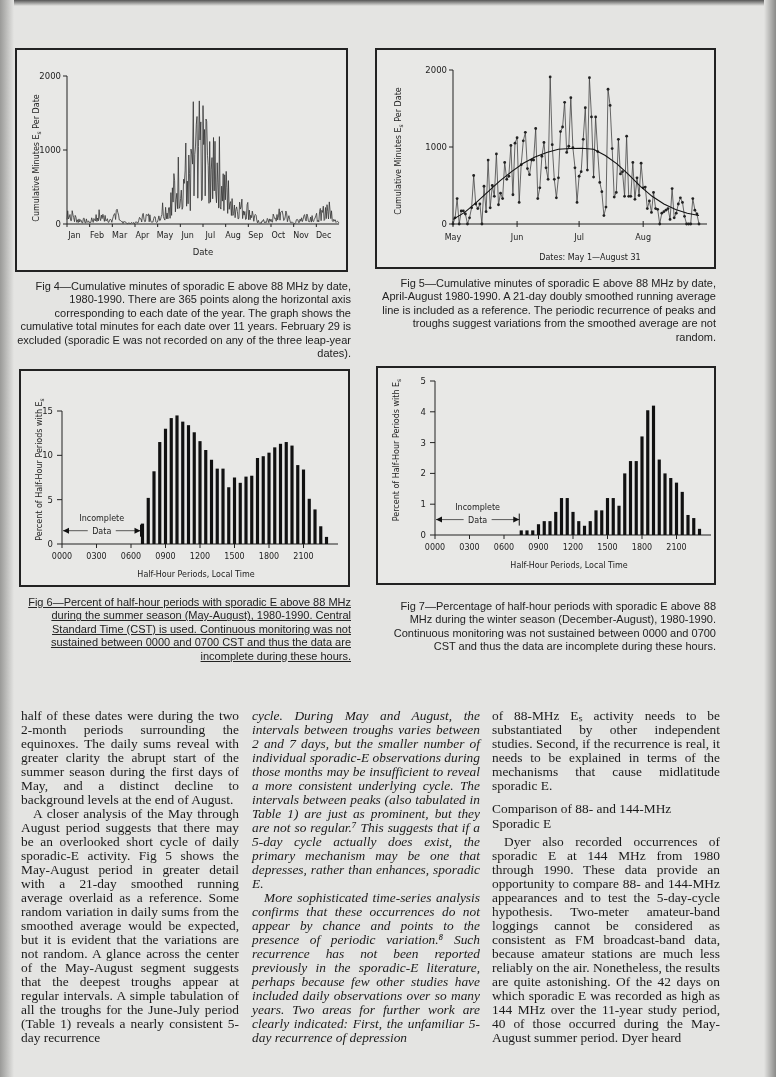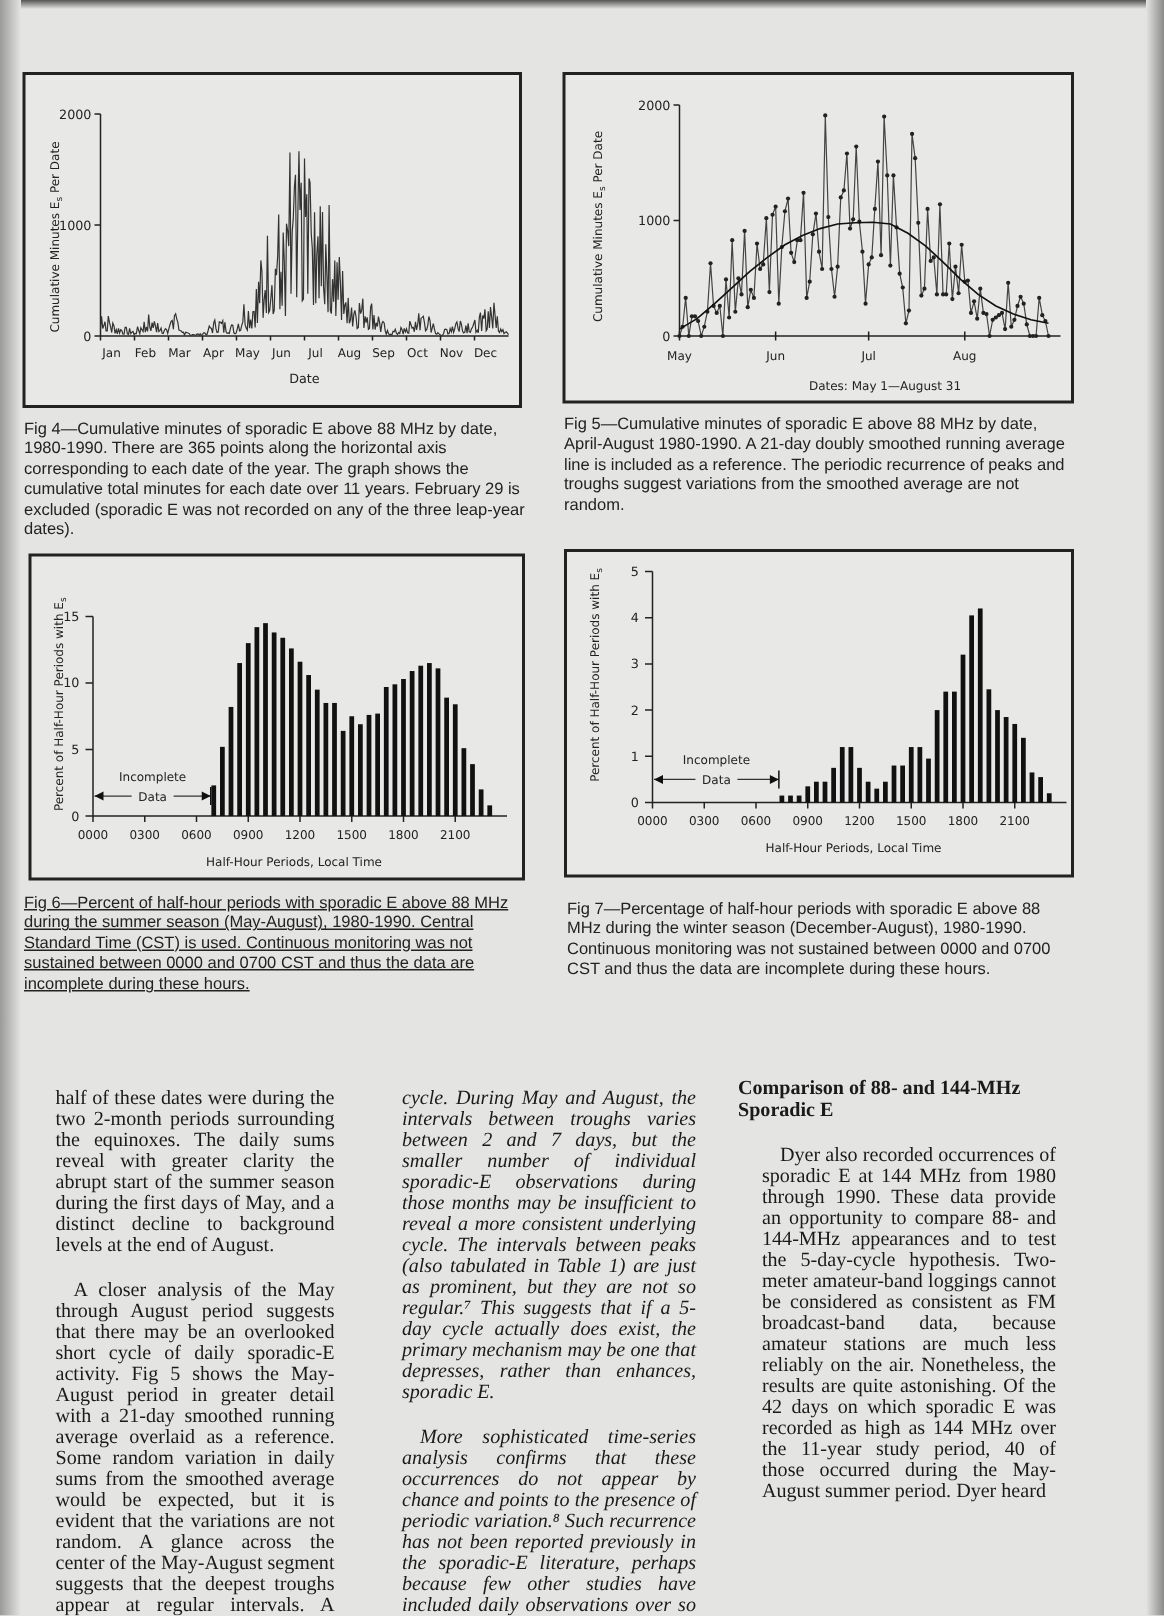--- a/index.html
+++ b/index.html
@@ -23,29 +23,29 @@
   }
   .fig-box {
     position: absolute; border: 2px solid #222; background: #e8e8e6;
     box-sizing: border-box;
   }
   .fig-box svg { position: absolute; left: 0; top: 0; }
   .caption {
     position: absolute; font-size: 11px; line-height: 13.4px; color: #222;
     font-family: "Liberation Sans", sans-serif;
   }
-  .caption p { margin: 0; }
+  .caption p { margin: 0; text-align: right; }
   .body-col {
     position: absolute; top: 709px; font-family: "Liberation Serif", serif;
     font-size: 13.4px; line-height: 14px; color: #1a1a1a; text-align: justify;
   }
-  .body-col p { margin: 16px; }
+  .body-col p { margin: 0; }
   .indent { text-indent: 12px; }
   .subhead {
-    font-family: "Liberation Serif", serif; font-weight: bold; font-size: 13.4px;
+    font-family: "Liberation Serif", serif; font-weight: normal; font-size: 13.4px;
     line-height: 15px; margin: 8px 0 4px 0; text-align: left;
   }
   .footer {
     position: absolute; top: 1079px; left: 610px; font-weight: bold;
     font-size: 19px; font-family: "Liberation Sans", sans-serif; color: #111;
   }
   .footer .page-num { margin-left: 22px; }
   svg text { font-family: "DejaVu Sans", sans-serif; fill: #222; }
 </style>
 </head>
@@ -405,20 +405,21 @@
 
 <div class="body-col" style="left:21px; width:218px;">
   <p>half of these dates were during the two 2-month periods surrounding the equinoxes. The daily sums reveal with greater clarity the abrupt start of the summer season during the first days of May, and a distinct decline to background levels at the end of August.</p>
   <p class="indent">A closer analysis of the May through August period suggests that there may be an overlooked short cycle of daily sporadic-E activity. Fig 5 shows the May-August period in greater detail with a 21-day smoothed running average overlaid as a reference. Some random variation in daily sums from the smoothed average would be expected, but it is evident that the variations are not random. A glance across the center of the May-August segment suggests that the deepest troughs appear at regular intervals. A simple tabulation of all the troughs for the June-July period (Table 1) reveals a nearly consistent 5-day recurrence</p>
 </div>
 <div class="body-col" style="left:252px; width:228px;font-style:italic;">
   <p>cycle. During May and August, the intervals between troughs varies between 2 and 7 days, but the smaller number of individual sporadic-E observations during those months may be insufficient to reveal a more consistent underlying cycle. The intervals between peaks (also tabulated in Table 1) are just as prominent, but they are not so regular.⁷ This suggests that if a 5-day cycle actually does exist, the primary mechanism may be one that depresses, rather than enhances, sporadic E.</p>
   <p class="indent">More sophisticated time-series analysis confirms that these occurrences do not appear by chance and points to the presence of periodic variation.⁸ Such recurrence has not been reported previously in the sporadic-E literature, perhaps because few other studies have included daily observations over so many years. Two areas for further work are clearly indicated: First, the unfamiliar 5-day recurrence of depression</p>
 </div>
 <div class="body-col" style="left:492px; width:228px;">
+  <p>of 88-MHz Eₛ activity needs to be substantiated by other independent studies. Second, if the recurrence is real, it needs to be explained in terms of the mechanisms that cause midlatitude sporadic E.</p>
   <div class="subhead">Comparison of 88- and 144-MHz Sporadic E</div>
   <p class="indent">Dyer also recorded occurrences of sporadic E at 144 MHz from 1980 through 1990. These data provide an opportunity to compare 88- and 144-MHz appearances and to test the 5-day-cycle hypothesis. Two-meter amateur-band loggings cannot be considered as consistent as FM broadcast-band data, because amateur stations are much less reliably on the air. Nonetheless, the results are quite astonishing. Of the 42 days on which sporadic E was recorded as high as 144 MHz over the 11-year study period, 40 of those occurred during the May-August summer period. Dyer heard</p>
 </div>
 
 <div class="footer">
   <span>March 1992</span>
   <span class="page-num">25</span>
 </div>
 
 </body></html>

